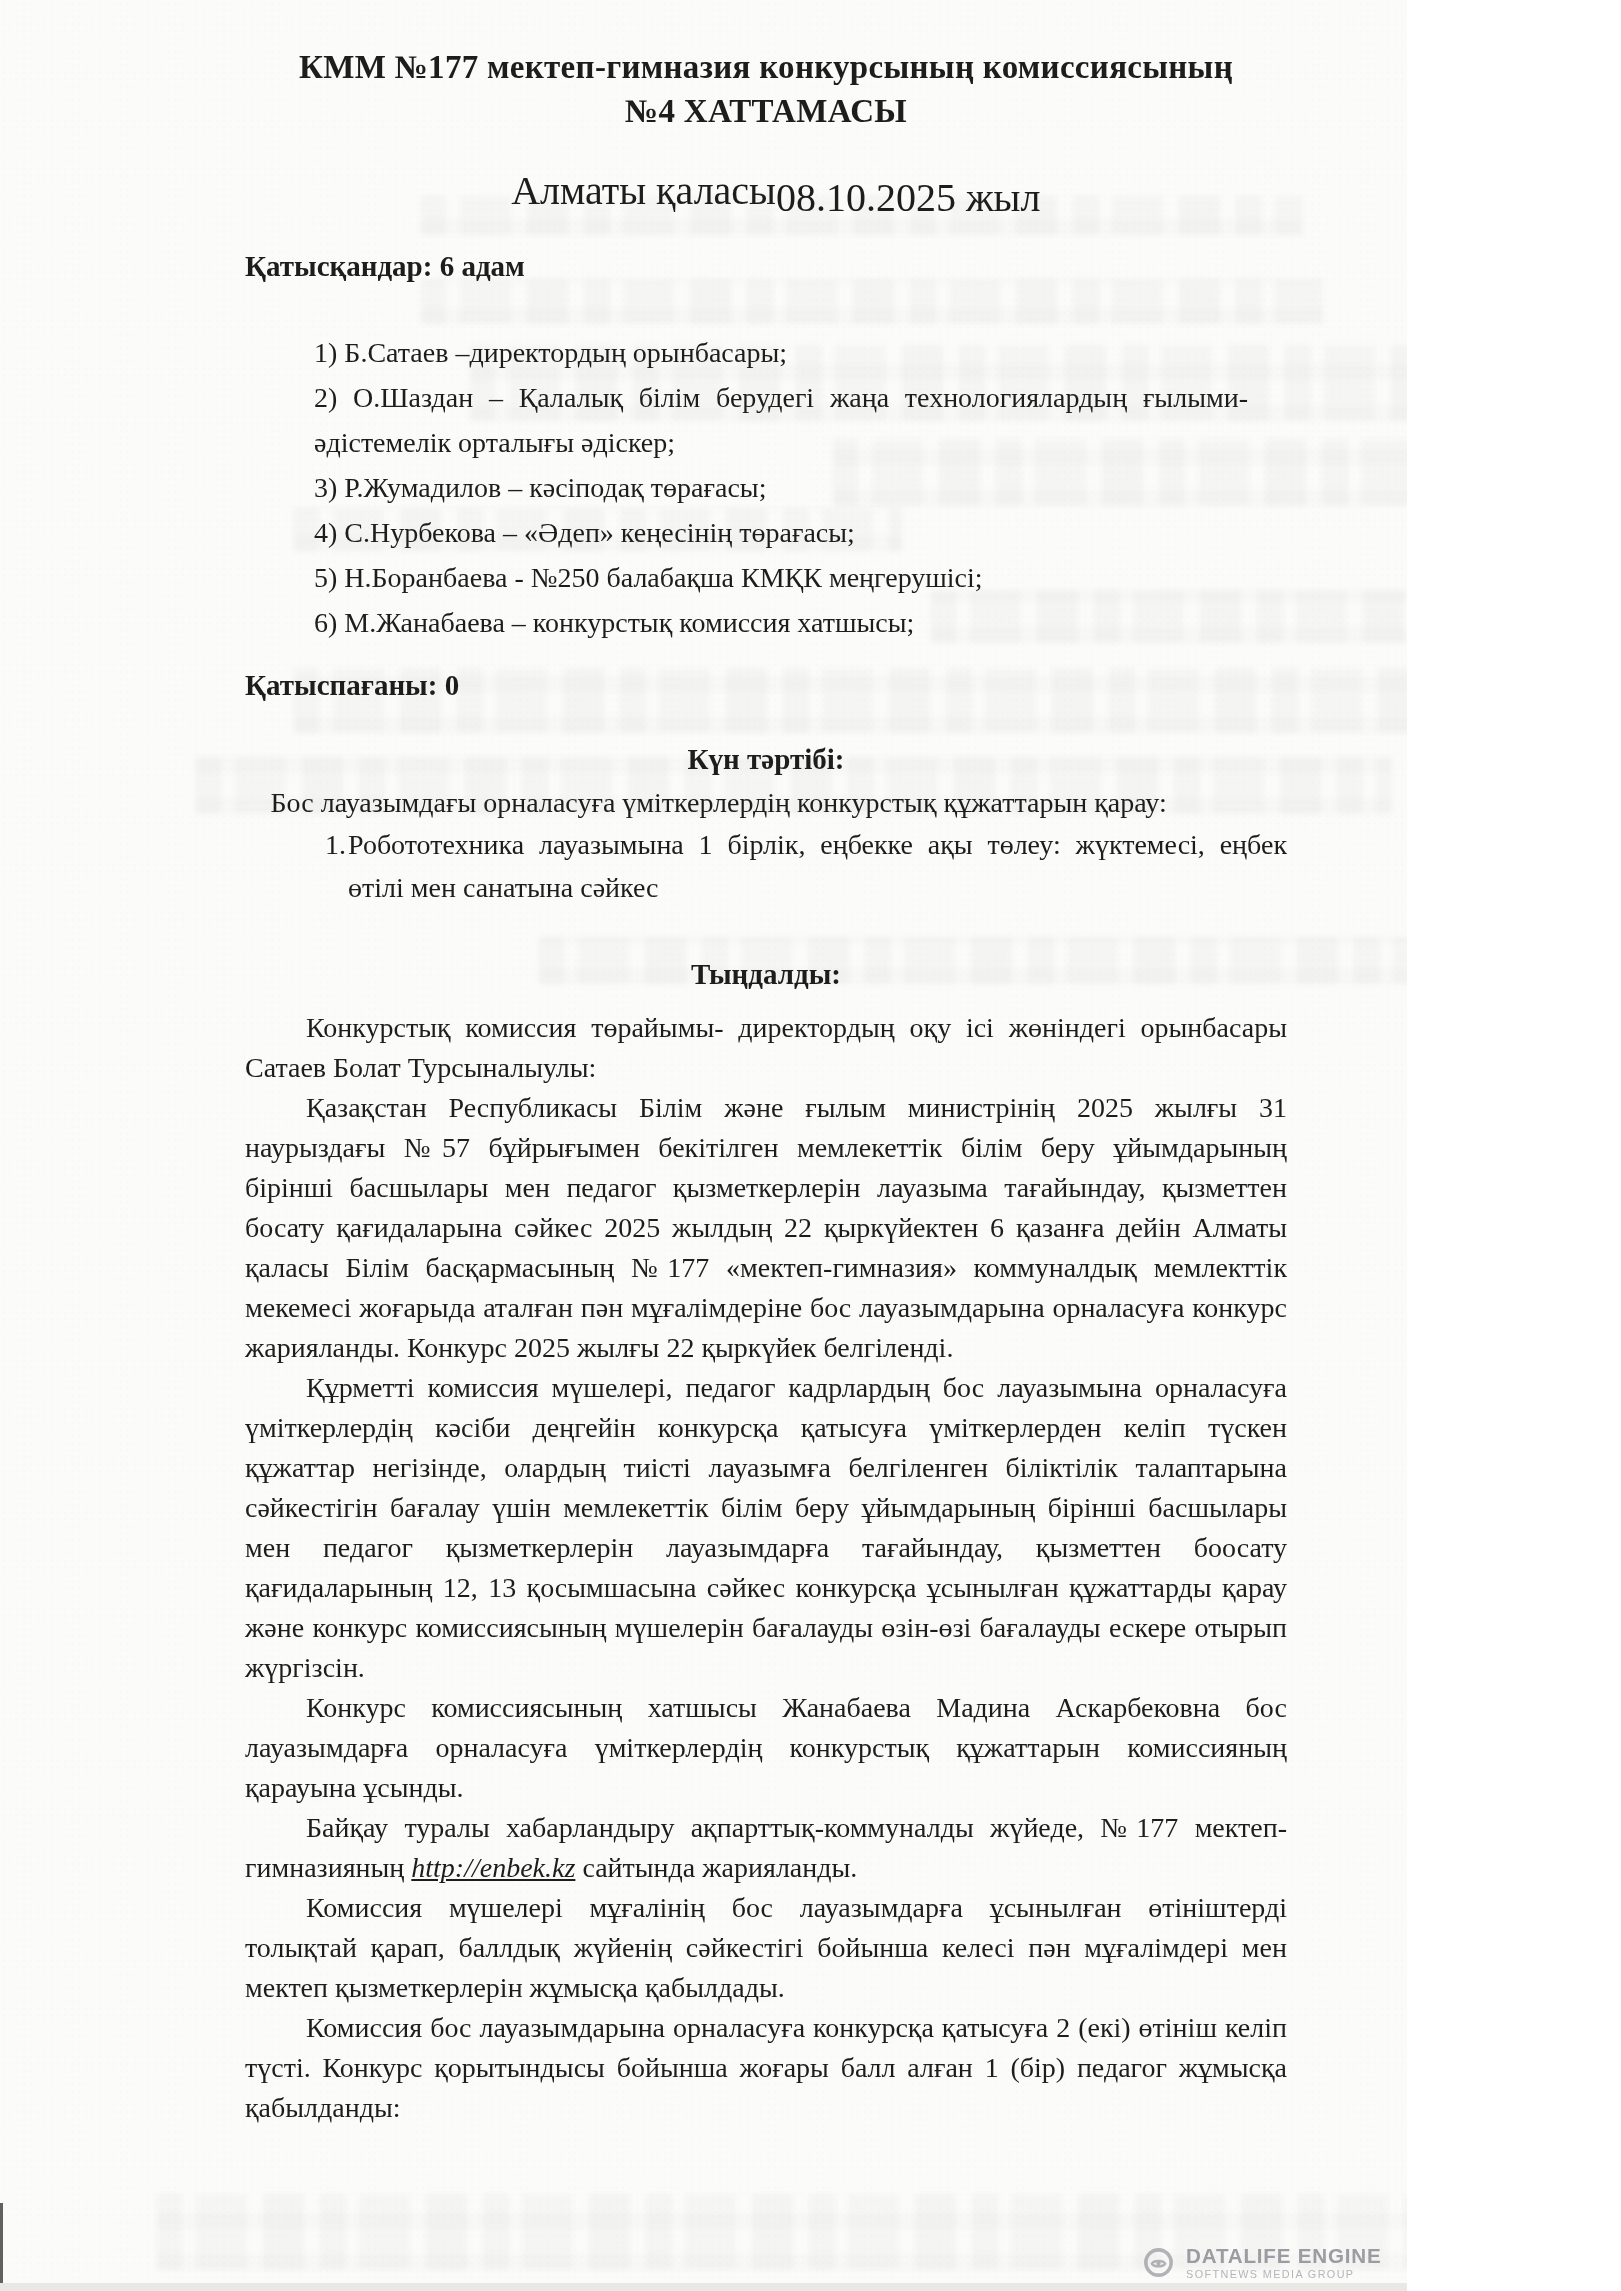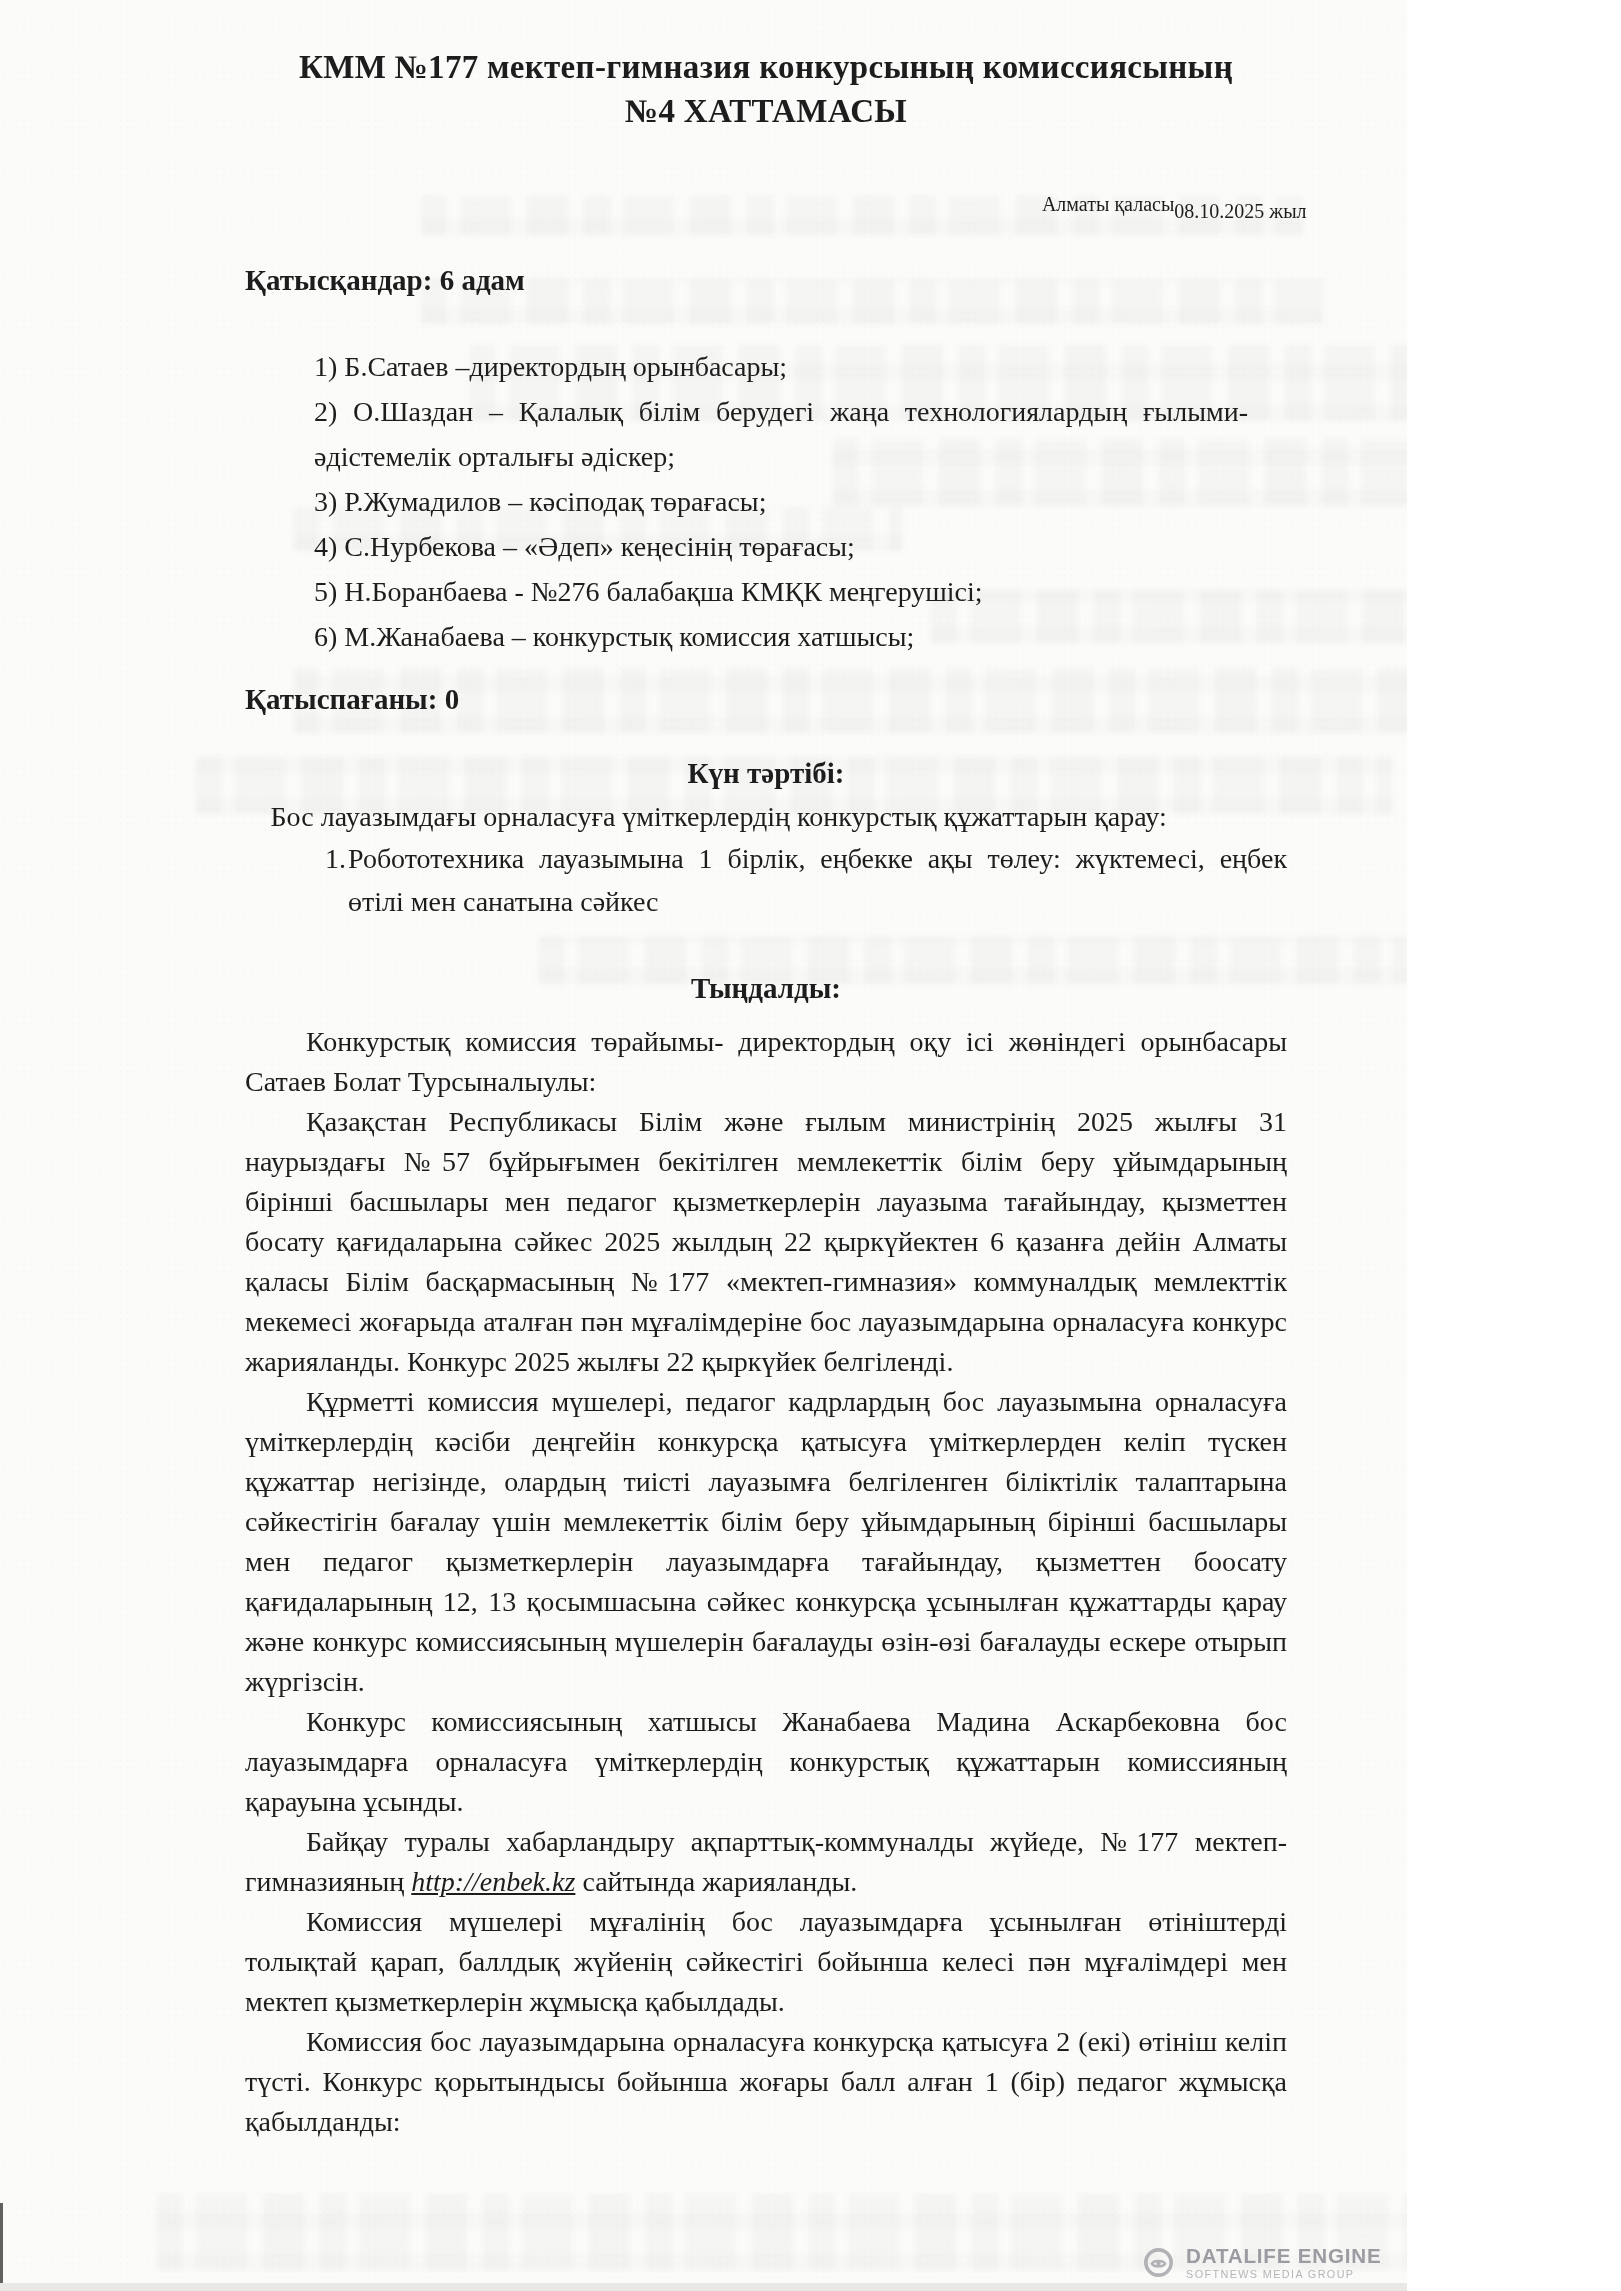--- a/index.html
+++ b/index.html
@@ -22,24 +22,24 @@
   .title {
     font-size: 33px;
     font-weight: bold;
     text-align: center;
     line-height: 44px;
     margin: 0;
     letter-spacing: 0.3px;
   }
   .meta-row {
     display: flex;
-    justify-content: flex-end;
+    justify-content: center;
     align-items: flex-start;
-    margin-top: 51px;
-    font-size: 20px;
+    margin-top: 37px;
+    font-size: 40px;
     line-height: 41px;
   }
   .meta-row .date { position: relative; top: 7px; margin-right: -19.6px; white-space: nowrap; }
   .bold { font-weight: bold; }
   .attendees-heading {
     margin-top: 35px;
     font-size: 29px;
     line-height: 41px;
   }
   .member-list {
@@ -163,21 +163,21 @@
       <span class="date">08.10.2025 жыл</span>
     </div>
 
     <div class="bold attendees-heading">Қатысқандар: 6 адам</div>
 
     <div class="member-list">
       <div class="member">1)  Б.Сатаев –директордың орынбасары;</div>
       <div class="member">2) О.Шаздан – Қалалық білім берудегі жаңа технологиялардың ғылыми-әдістемелік орталығы әдіскер;</div>
       <div class="member">3) Р.Жумадилов – кәсіподақ төрағасы;</div>
       <div class="member">4) С.Нурбекова – «Әдеп» кеңесінің төрағасы;</div>
-      <div class="member">5) Н.Боранбаева - №276 балабақша КМҚК меңгерушісі;</div>
+      <div class="member">5) Н.Боранбаева - №250 балабақша КМҚК меңгерушісі;</div>
       <div class="member">6) М.Жанабаева – конкурстық комиссия хатшысы;</div>
     </div>
 
     <div class="counts">
       <div class="bold">Қатыспағаны: 0</div>
     </div>
 
     <h2 class="section-heading">Күн тәртібі:</h2>
 
     <p class="agenda-intro">Бос лауазымдағы орналасуға үміткерлердің конкурстық құжаттарын қарау:</p>

